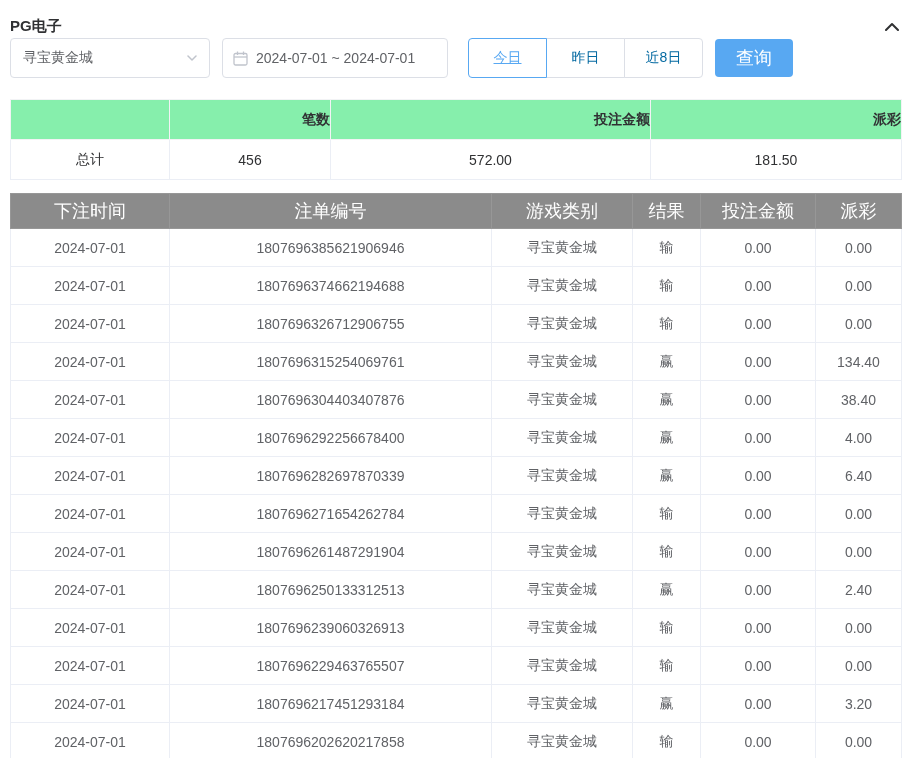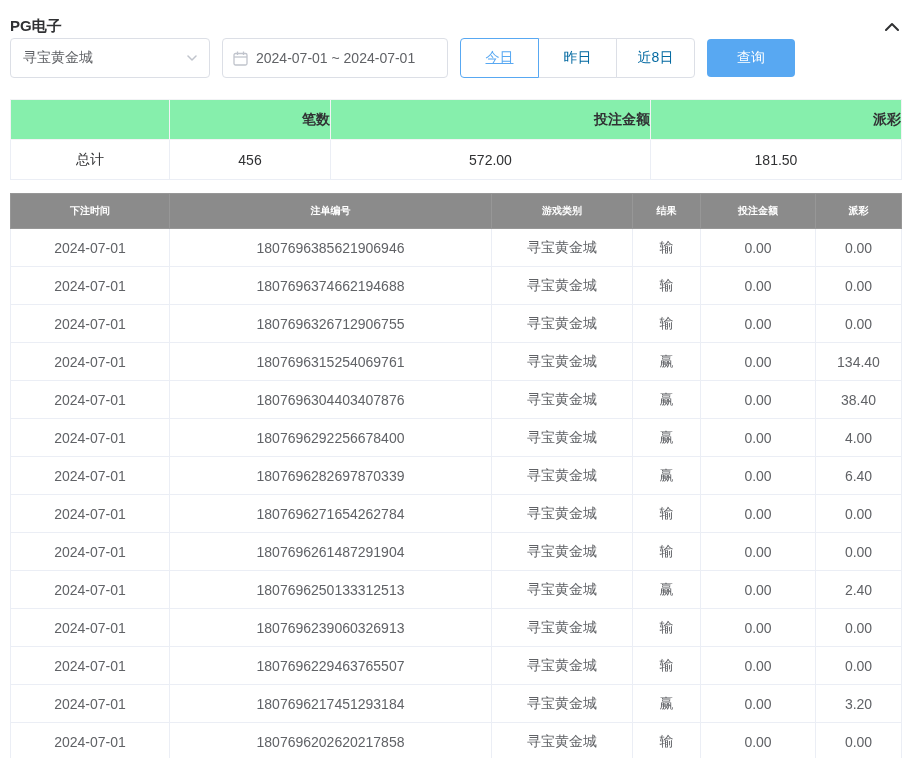--- a/index.html
+++ b/index.html
@@ -30,44 +30,44 @@
     width:226px; height:40px; border:1px solid #dcdfe6; border-radius:4px;
     display:flex; align-items:center; padding:12px 10px; color:#606266;
     background:#fff; cursor:pointer; margin-right:12px;
   }
   .date-box .cal { margin-right:8px; display:flex; align-items:center; }
   .btn-group { display:flex; }
   .btn-group .qbtn {
     width:79px; height:40px; background:#fff; border:1px solid #dcdfe6;
     color:#0369a1; font-size:14px; cursor:pointer; margin-left:-1px; position:relative;
   }
-  .btn-group .qbtn:first-child { border-radius:4px 0 0 4px; margin-left:0;text-decoration:underline; }
+  .btn-group .qbtn:first-child { border-radius:4px 0 0 4px; margin-left:8px;text-decoration:underline; }
   .btn-group .qbtn:last-child { border-radius:0 4px 4px 0; }
   .btn-group .qbtn.active { color:#58a8f2; border-color:#58a8f2; z-index:2; }
   .query-btn {
-    margin-left:12px; width:88px; height:38px; border:none; border-radius:4px;
-    background:#58a8f2; color:#ffffff; font-size:14px; cursor:pointer;
+    margin-left:12px; width:78px; height:38px; border:none; border-radius:4px;
+    background:#58a8f2; color:#ffffff; font-size:18px; cursor:pointer;
   }
 
   
   table { border-collapse:collapse; width:892px; table-layout:fixed; }
   .summary-table { margin-bottom:13px; }
   .summary-table th {
     background:#86efac; height:40px; font-weight:bold; color:#303133;
     border:1px solid #f2f3f5; font-size:14px; text-align:right;
   }
   .summary-table td {
     height:40px; text-align:center; color:#303133;
     border:1px solid #ebeef5; background:#fff;margin-left:12px;
   }
 
   
   .bets-table th {
-    background:#8b8b8b; color:#ffffff; height:35px; font-weight:bold;
-    font-size:10px; text-align:center; border:1px solid #979797;
+    background:#8b8b8b; color:#ffffff; height:35px; font-weight:normal;
+    font-size:18px; text-align:center; border:1px solid #979797;
   }
   .bets-table td {
     height:38px; text-align:center; color:#606266;
     border:1px solid #ebeef5; background:#fff;
   }
 
   svg { display:block; }
 </style>
 </head>
 <body>

